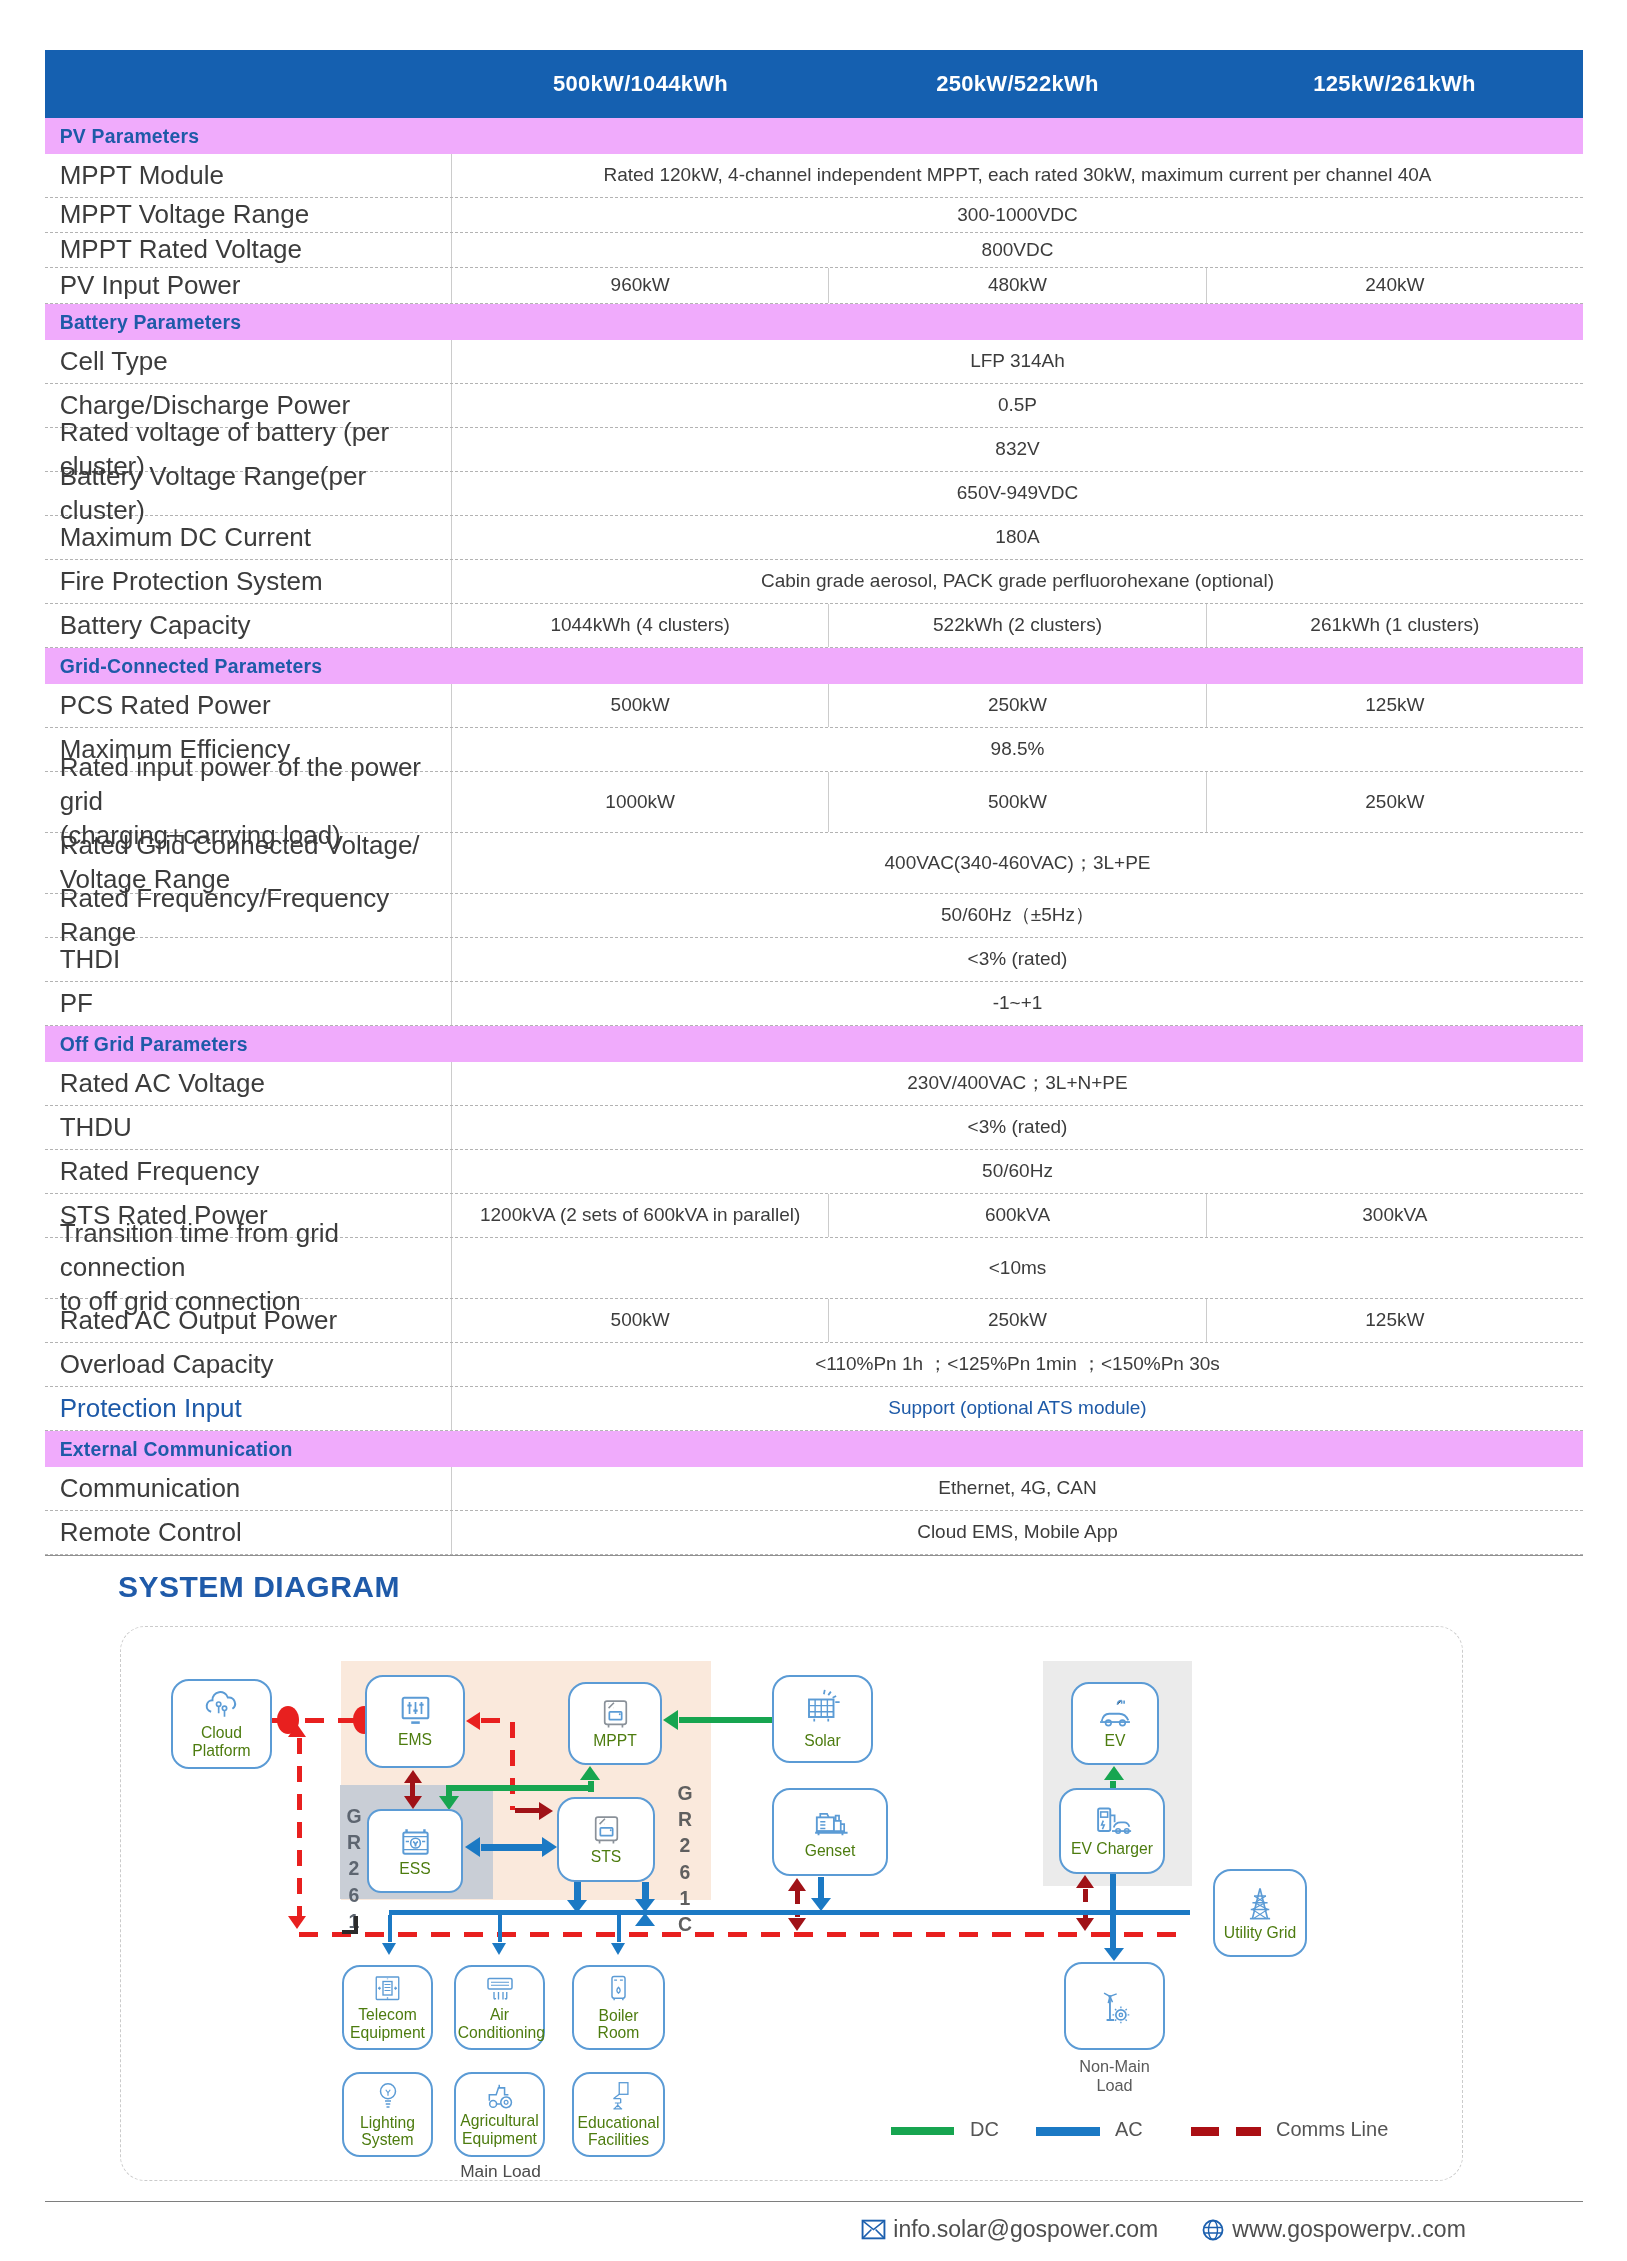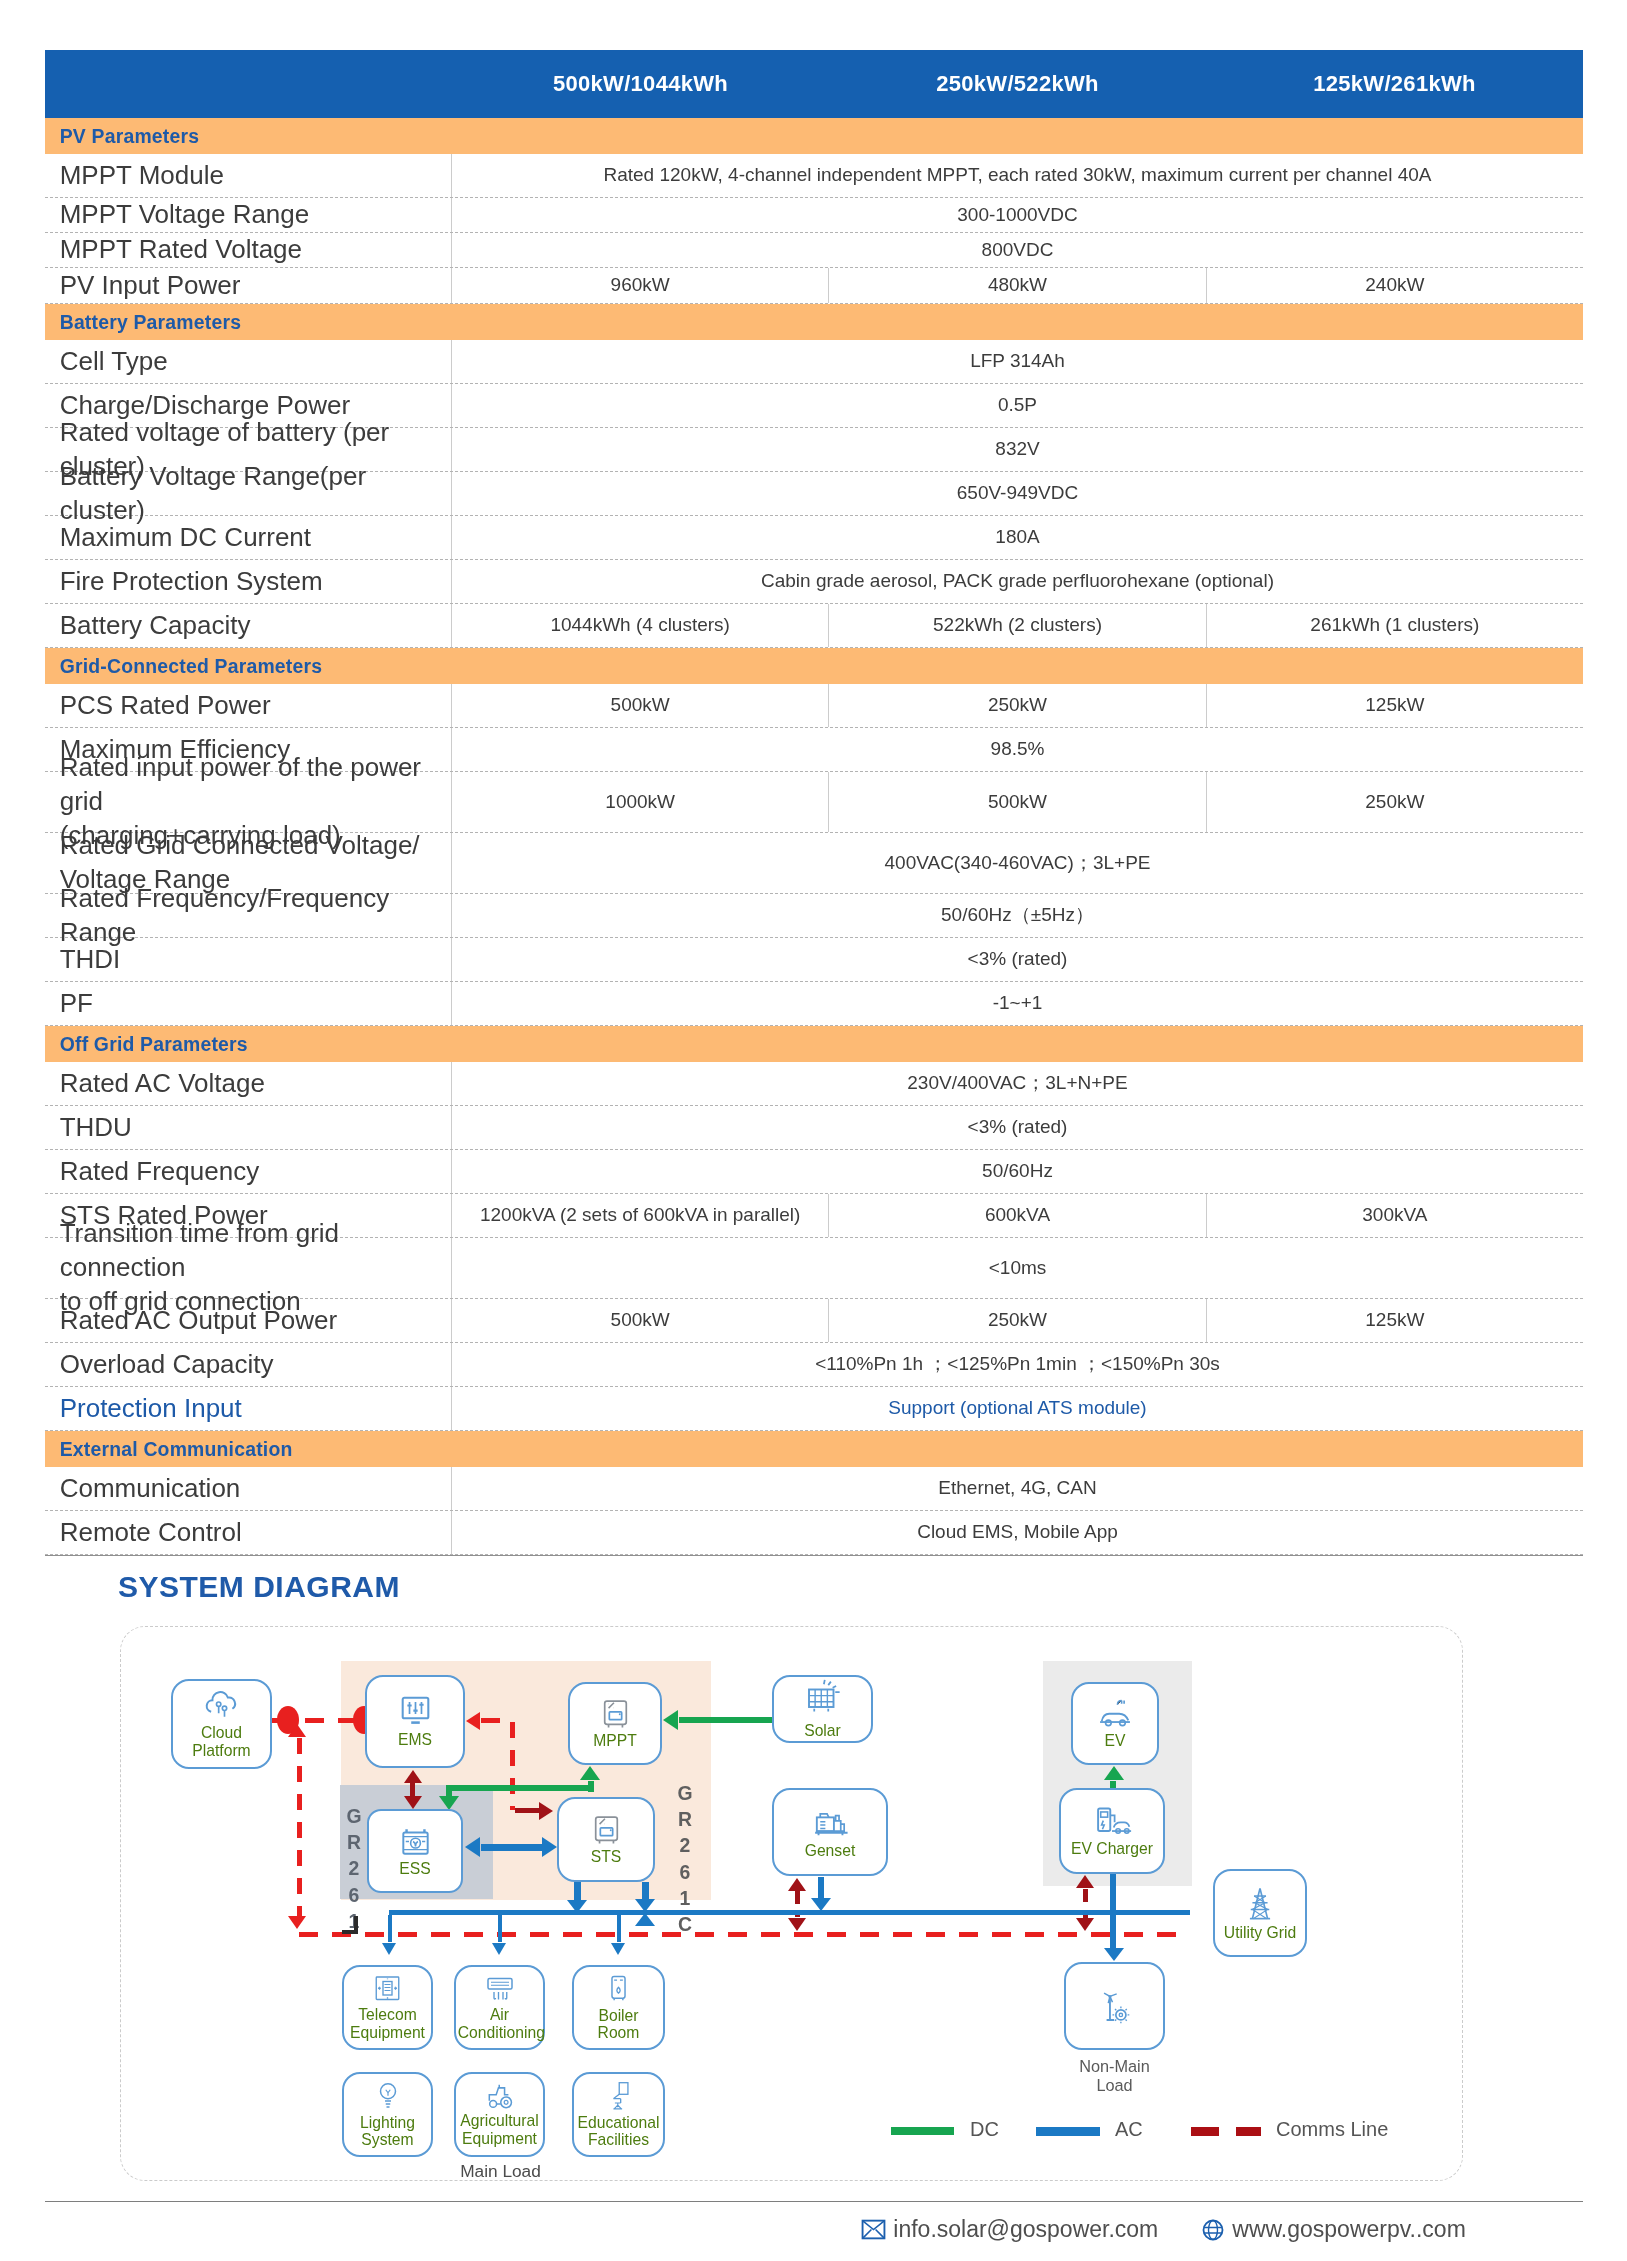--- a/index.html
+++ b/index.html
@@ -4,21 +4,21 @@
 <style>
   html,body{margin:0;padding:0;background:#fff;}
   .page{position:relative;width:1627px;height:2261px;background:#fff;
         font-family:"Liberation Sans",sans-serif;color:#3c3c3c;overflow:hidden;}
   
   .spec{position:absolute;left:45px;top:50px;width:1538px;border-bottom:1.6px solid #8f8f8f;}
   .thead{display:flex;height:68px;background:#1560b0;}
   .th-spacer{width:407px;}
   .th{flex:1;display:flex;align-items:center;justify-content:center;
       color:#fff;font-size:22px;font-weight:bold;letter-spacing:0.3px;}
-  .sec{height:36px;background:#fdba74;color:#1e5aa8;font-size:19.4px;font-weight:600;
+  .sec{height:36px;background:#f0abfc;color:#1e5aa8;font-size:19.4px;font-weight:600;
        display:flex;align-items:center;padding-left:14.7px;box-sizing:border-box;letter-spacing:0.2px;}
   .row{display:flex;border-bottom:1px dashed #b3b3b3;box-sizing:border-box;}
   .row .lbl{width:407px;box-sizing:border-box;padding:0 13.6px 0 14.7px;display:flex;align-items:center;
             font-size:26px;color:#3c3c3c;border-right:1px solid #cccccc;line-height:1.3;white-space:pre-line;}
   .row .val{flex:1;display:flex;align-items:center;justify-content:center;text-align:center;
             font-size:19px;color:#3c3c3c;line-height:1.3;padding:0 7.3px;box-sizing:border-box;}
   .row .val + .val{border-left:1px solid #cccccc;}
   .row.blue .lbl,.row.blue .val{color:#1e5aa8;}
   .h84{height:44px}.h66{height:35px}.h68{height:36px}.h116{height:61px}
   
@@ -295,21 +295,21 @@
     <svg width="37" height="33" viewBox="0 0 48 42">
       <rect x="10" y="5" width="28" height="30" rx="3" fill="none" stroke="#8a9199" stroke-width="2.2"></rect>
       <path d="M15 14l7-7 M15 8.5h.2 M21.5 13.5h.2" stroke="#8a9199" stroke-width="2"></path>
       <rect x="16" y="19" width="16" height="10" rx="1" fill="none" stroke="#5B9BD5" stroke-width="2.2"></rect>
       <circle cx="29.5" cy="22" r="1.2" fill="#5B9BD5"></circle>
       <path d="M15 35v4 M33 35v4" stroke="#8a9199" stroke-width="2.2"></path>
     </svg>
     <div class="lab">MPPT</div>
   </div>
 
-  <div class="node" style="left:772px;top:1675px;width:101px;height:68px;gap:8px;">
+  <div class="node" style="left:772px;top:1675px;width:101px;height:88px;gap:8px;">
     <svg width="42" height="35" viewBox="0 0 48 40">
       <path d="M30 7l3-4 M35 10l4-2 M25 6l1-5 M38 15h5" stroke="#5B9BD5" stroke-width="2"></path>
       <rect x="8" y="12" width="28" height="20" fill="none" stroke="#5B9BD5" stroke-width="2.2"></rect>
       <path d="M15 12v20 M22 12v20 M29 12v20 M8 19h28 M8 26h28" stroke="#5B9BD5" stroke-width="1.6"></path>
       <path d="M14 34v3 M30 34v3" stroke="#5B9BD5" stroke-width="2"></path>
     </svg>
     <div class="lab">Solar</div>
   </div>
 
   <div class="node" style="left:1071px;top:1682px;width:88px;height:83px;">

